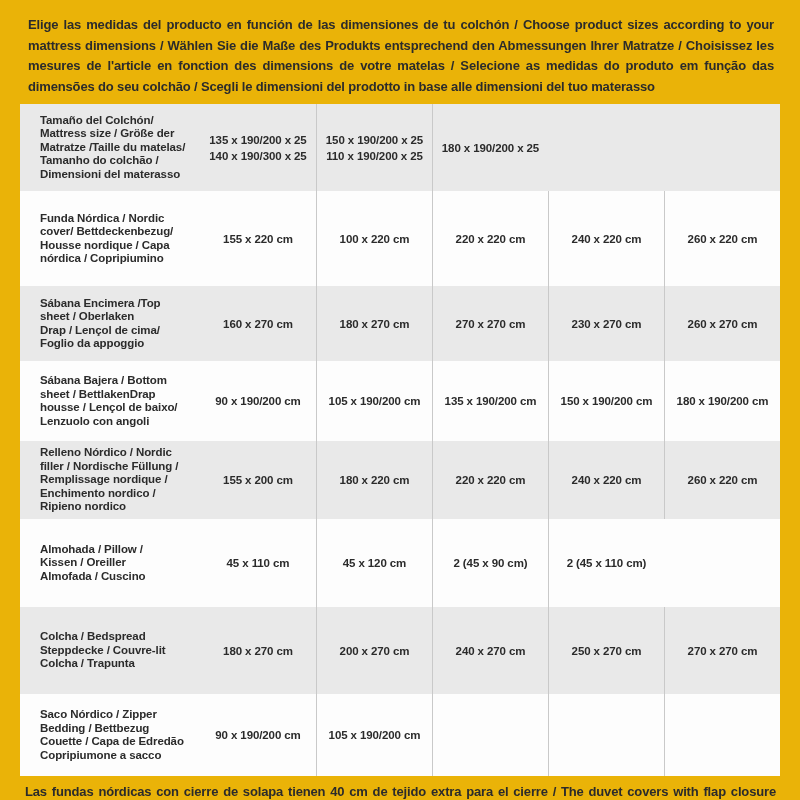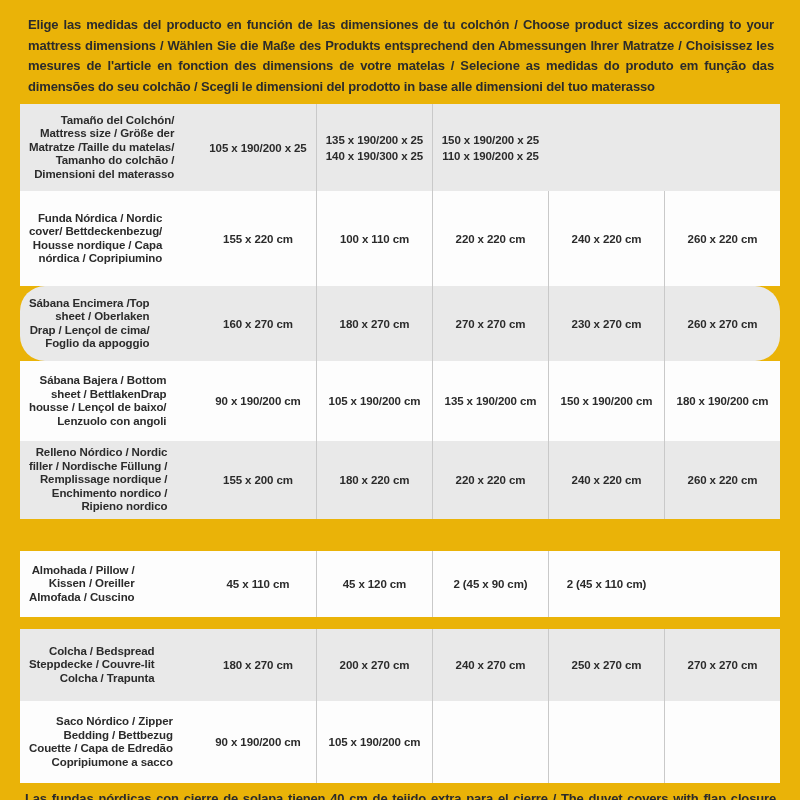--- a/index.html
+++ b/index.html
@@ -16,35 +16,35 @@
     font-size:13px; font-weight:bold; line-height:20.5px;
     text-align:justify; letter-spacing:-0.15px;
   }
 
   .size-table { width:760px; margin:7px auto 0 auto; }
   .trow { display:flex; }
   .trow:nth-child(odd)  { background:var(--stripe, #e9e9e9); }
   .trow:nth-child(even) { background:var(--rowwhite, #fdfdfd); }
   .trow:nth-child(1) { height:87px; }
   .trow:nth-child(2) { height:95px; }
-  .trow:nth-child(3) { height:75px;border-radius:25px; }
+  .trow:nth-child(3) { height:75px; }
   .trow:nth-child(4) { height:80px; }
   .trow:nth-child(5) { height:78px; }
-  .trow:nth-child(6) { height:66px;margin-top:32px; }
-  .trow:nth-child(7) { height:72px;margin-top:12px; }
+  .trow:nth-child(6) { height:88px; }
+  .trow:nth-child(7) { height:87px; }
   .trow:nth-child(8) { height:82px; }
 
   .cell {
     display:flex; align-items:center; box-sizing:border-box;
     white-space:pre-line; font-weight:bold; letter-spacing:-0.1px;
   }
   .cell.label {
-    width:180px; padding-left:9px; padding-right:4px;
+    width:180px; padding-left:20px; padding-right:4px;
     font-size:11.5px; line-height:13.5px;
-    justify-content:flex-start; text-align:right;
+    justify-content:flex-start; text-align:left;
   }
   .cell.value {
     width:116px; justify-content:center; text-align:center;
     font-size:11.5px; line-height:16px; padding:0 2px;
   }
   .cell.value + .cell.value { border-left:1px solid var(--divider, #c9c9c9); }
 
   .footer {
     margin:7px 24px 0 25px;
     font-size:13px; font-weight:bold; line-height:17.5px;
@@ -57,33 +57,33 @@
 <div class="page">
   <p class="intro">Elige las medidas del producto en función de las dimensiones de tu colchón / Choose product sizes according to your mattress dimensions / Wählen Sie die Maße des Produkts entsprechend den Abmessungen Ihrer Matratze / Choisissez les mesures de l'article en fonction des dimensions de votre matelas / Selecione as medidas do produto em função das dimensões do seu colchão / Scegli le dimensioni del prodotto in base alle dimensioni del tuo materasso</p>
 
   <div class="size-table">
       <div class="trow">
         <div class="cell label">Tamaño del Colchón/
 Mattress size / Größe der
 Matratze /Taille du matelas/
 Tamanho do colchão /
 Dimensioni del materasso</div>
-        <div class="cell value">105 x 190/200 x 25</div>
         <div class="cell value">135 x 190/200 x 25
 140 x 190/300 x 25</div>
         <div class="cell value">150 x 190/200 x 25
 110 x 190/200 x 25</div>
+        <div class="cell value">180 x 190/200 x 25</div>
       </div>
       <div class="trow">
         <div class="cell label">Funda Nórdica /  Nordic
 cover/ Bettdeckenbezug/
 Housse nordique  / Capa
 nórdica / Copripiumino</div>
         <div class="cell value">155 x 220 cm</div>
-        <div class="cell value">100 x 110 cm</div>
+        <div class="cell value">100 x 220 cm</div>
         <div class="cell value">220 x 220 cm</div>
         <div class="cell value">240 x 220 cm</div>
         <div class="cell value">260 x 220 cm</div>
       </div>
       <div class="trow">
         <div class="cell label">Sábana Encimera /Top
 sheet / Oberlaken
 Drap / Lençol de cima/
 Foglio da appoggio</div>
         <div class="cell value">160 x 270 cm</div>

